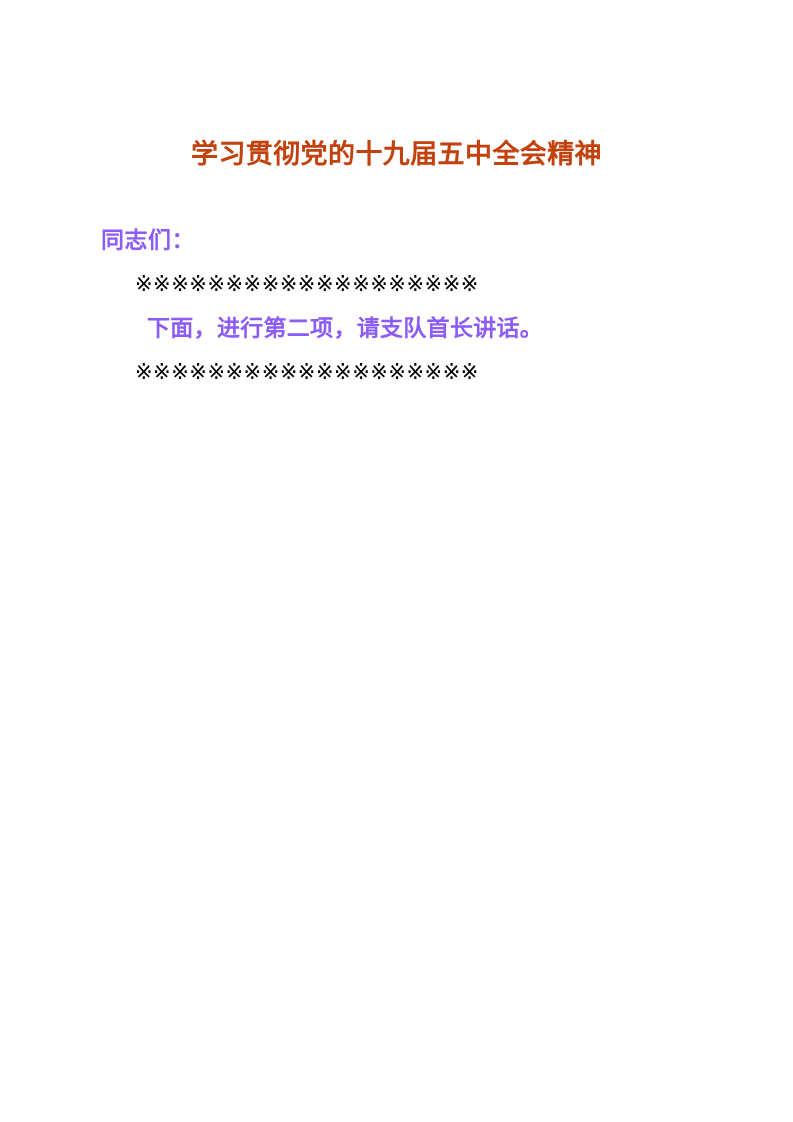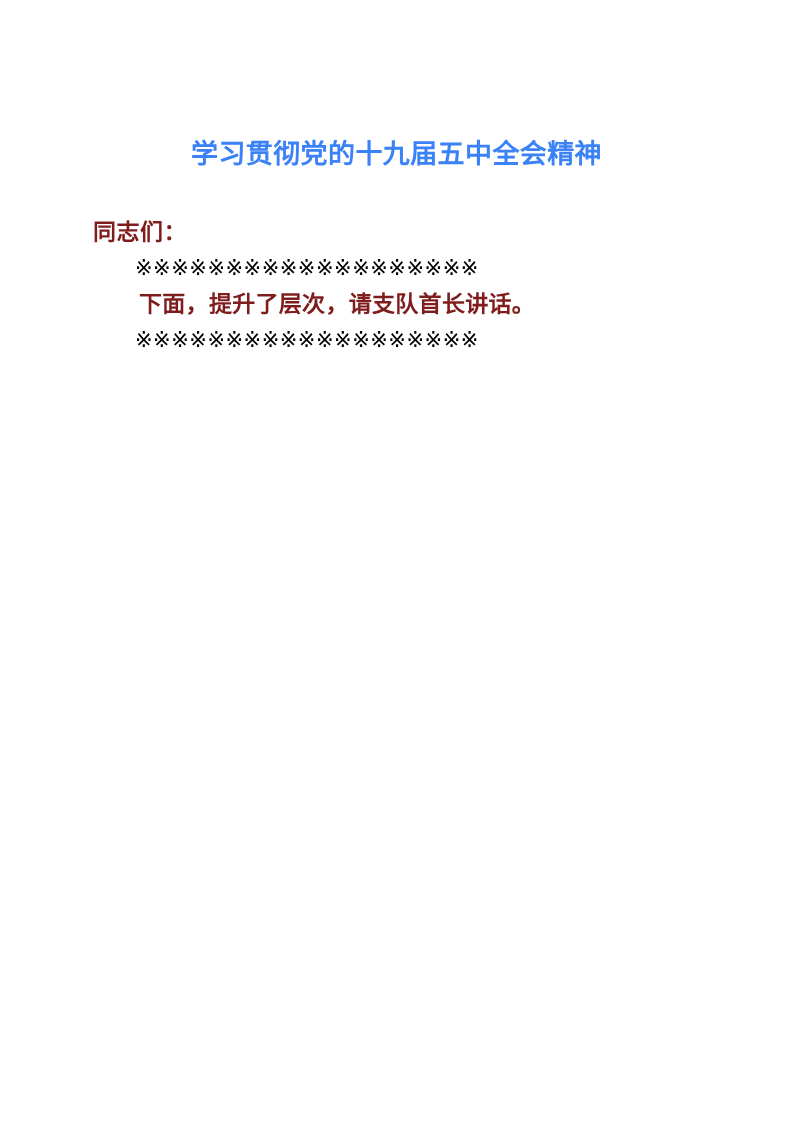--- a/index.html
+++ b/index.html
@@ -28,36 +28,36 @@
   
   .doc-title {
     margin: 0;
     padding-top: 136px;
     text-align: center;
     font-family: "DejaVu Serif", "Liberation Serif", serif;
     font-weight: bold;
     font-size: 27px;
     line-height: 36px;
     letter-spacing: 0.4px;
-    color: #3b82f6;
+    color: #c2410c;
   }
   .doc-title .title-line {
     display: block;
     white-space: nowrap;
   }
 
   
   .para {
-    margin: 0;
+    margin: 8px;
     font-family: "DejaVu Serif", "Liberation Serif", serif;
     font-size: 23.5px;
     line-height: 36px;
     text-align: justify;
     text-justify: inter-ideograph;
-    color: #7f1d1d;
+    color: #8b5cf6;
     letter-spacing: 0.15px;
   }
   .para.indent {
     text-indent: 2em;
   }
   .para.salutation {
     font-family: "DejaVu Sans", "Liberation Sans", sans-serif;
     font-weight: bold;
     font-size: 23px;
     letter-spacing: 0.5px;
@@ -103,19 +103,19 @@
     </h1>
 
     <div class="gap-salutation"></div>
 
     <p class="para salutation">同志们：</p>
 
 
 
     <p class="separator">※※※※※※※※※※※※※※※※※※※</p>
 
-    <p class="para bold-line">下面，提升了层次，请支队首长讲话。</p>
+    <p class="para bold-line">下面，进行第二项，请支队首长讲话。</p>
 
     <p class="separator">※※※※※※※※※※※※※※※※※※※</p>
 
 
   </div>
 </div>
 
 </body></html>

